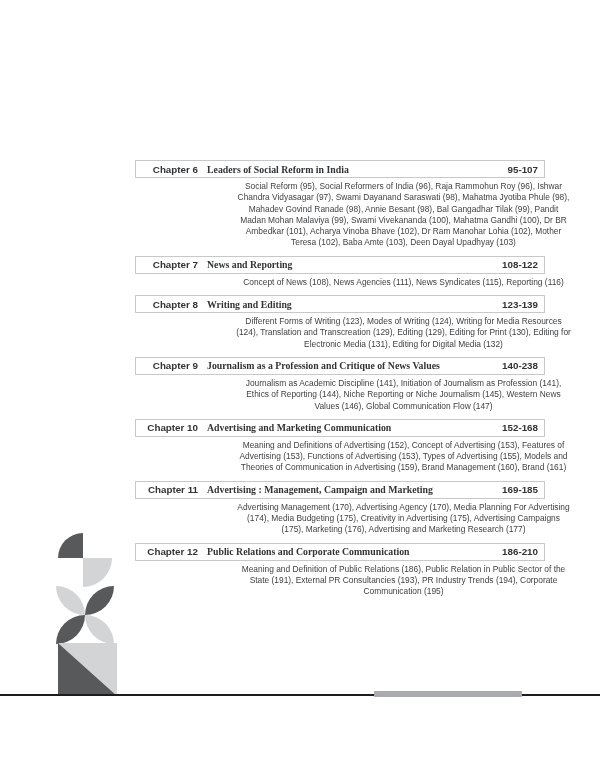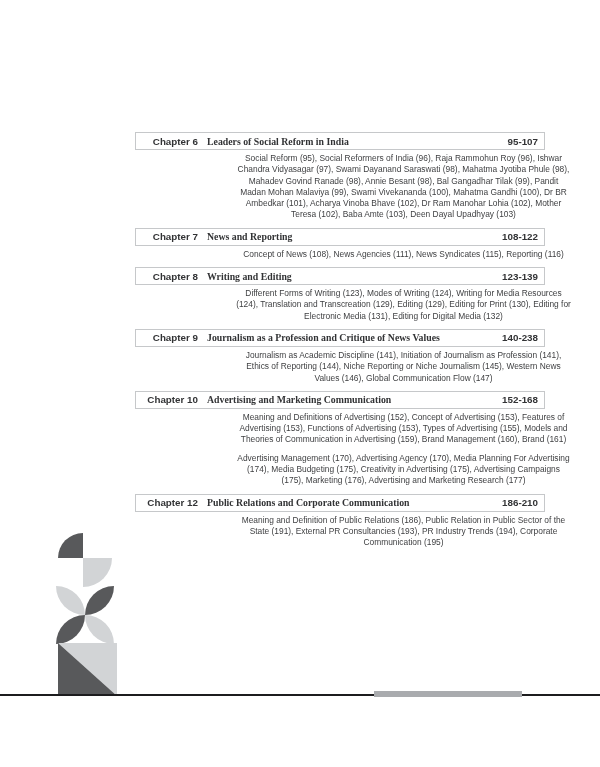--- a/index.html
+++ b/index.html
@@ -11,21 +11,21 @@
     position: relative;
     width: 600px;
     height: 767px;
     background: #ffffff;
     overflow: hidden;
     font-family: "Liberation Sans", sans-serif;
   }
   .toc {
     position: absolute;
     left: 135px;
-    top: 132px;
+    top: 160px;
     width: 410px;
   }
   .entry { margin: 0; padding: 0; }
   .hdr {
     box-sizing: border-box;
     display: flex;
     align-items: center;
     height: 18px;
     border: 1px solid #c6c8ca;
     background: #ffffff;
@@ -131,20 +131,25 @@
     <section class="entry">
       <div class="hdr">
         <span class="ch">Chapter 10</span>
         <span class="ti">Advertising and Marketing Communication</span>
         <span class="pg">152-168</span>
       </div>
       <p class="desc">Meaning and Definitions of Advertising (152), Concept of Advertising (153), Features of Advertising (153), Functions of Advertising (153), Types of Advertising (155), Models and Theories of Communication in Advertising (159), Brand Management (160), Brand (161)</p>
     </section>
 
     <section class="entry">
+      <div class="hdr">
+        <span class="ch">Chapter 11</span>
+        <span class="ti">Advertising : Management, Campaign and Marketing</span>
+        <span class="pg">169-185</span>
+      </div>
       <p class="desc">Advertising Management (170), Advertising Agency (170), Media Planning For Advertising (174), Media Budgeting (175), Creativity in Advertising (175), Advertising Campaigns (175), Marketing (176), Advertising and Marketing Research (177)</p>
     </section>
 
     <section class="entry">
       <div class="hdr">
         <span class="ch">Chapter 12</span>
         <span class="ti">Public Relations and Corporate Communication</span>
         <span class="pg">186-210</span>
       </div>
       <p class="desc">Meaning and Definition of Public Relations (186), Public Relation in Public Sector of the State (191), External PR Consultancies (193), PR Industry Trends (194), Corporate Communication (195)</p>

